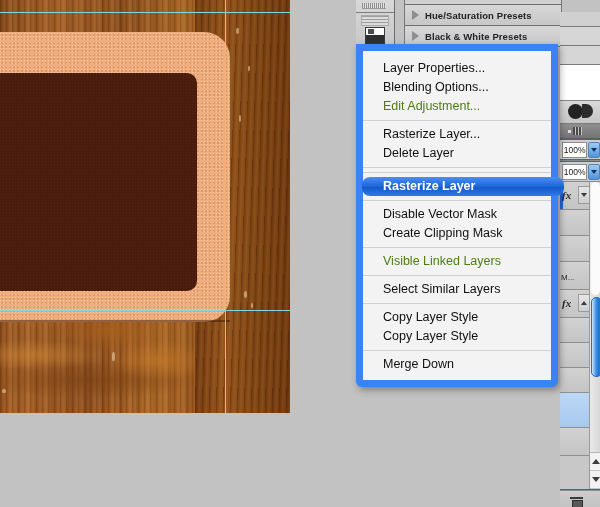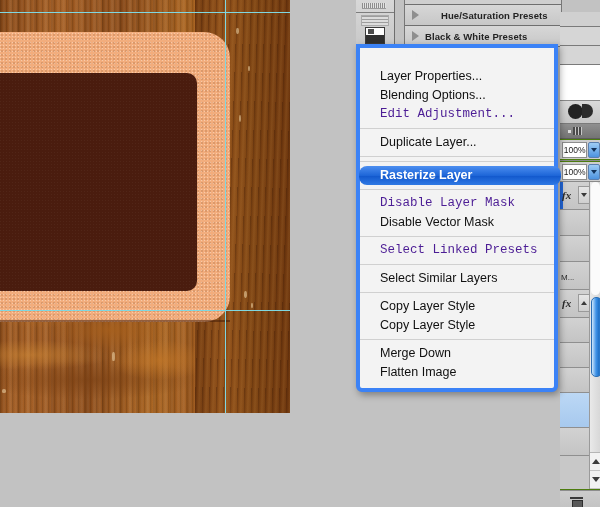--- a/index.html
+++ b/index.html
@@ -107,21 +107,21 @@
   
   #presets-panel{
     position:absolute;left:404px;top:0;width:156px;height:46px;
     background:#cfcfcf;border-left:1px solid #777;border-right:1px solid #777;
   }
   #presets-panel .preset-row{
     position:relative;height:20px;display:flex;align-items:center;
     background:linear-gradient(180deg,#d7d7d7,#c7c7c7);
     border-bottom:1px solid #6f6f6f;
   }
-  #presets-panel .preset-row.first{border-top:1px solid #6f6f6f;margin-top:4px;gap:16px;}
+  #presets-panel .preset-row.first{border-top:1px solid #6f6f6f;margin-top:4px;}
   .tri{
     width:0;height:0;margin:0 6px 0 7px;
     border-left:7px solid #8e8e8e;
     border-top:5px solid transparent;border-bottom:5px solid transparent;
     flex:none;
   }
   .preset-label{font-size:9.5px;color:#232323;font-weight:bold;letter-spacing:.1px;white-space:nowrap;}
 
   
   #presets-top-stub{
@@ -224,31 +224,31 @@
   .grip-dots{
     position:absolute;right:2px;bottom:2px;width:10px;height:10px;
     background-image:radial-gradient(#8e8e8e 1px, rgba(0,0,0,0) 1px);
     background-size:3px 3px;
   }
 
   
   #context-menu{
     position:absolute;left:356px;top:44px;width:202px;
     background:#f3f3f3;
-    border:4px solid #3b82f6;
+    border:7px solid #3b82f6;
     border-radius:0 0 6px 6px;
     box-shadow:2px 3px 7px rgba(0,0,0,.35);
-    padding:19px 0 6px 0;
+    padding:8px 0 6px 0;
     box-sizing:border-box;
   }
   .mi{
     height:19px;line-height:19px;padding:0 10px 0 20px;
     font-size:12.5px;color:#101010;white-space:nowrap;
   }
-  .mi.disabled{color:#4c1d95;font-family:Liberation Mono, monospace;}
+  .mi.disabled{color:#4d7c0f;}
   .mi.highlight{
     background:linear-gradient(180deg,#4c8ef0 0%, #1e66d8 50%, #1157cc 51%, #2f79e4 100%);
     color:#ffffff;font-weight:bold;
     margin-left:-1px;margin-right:-1px;
     padding-left:21px;
     width:202px;box-sizing:border-box;border-radius:8px;
   }
   .msep{height:1px;background:#d0d0d0;margin:4px 0 4px 0;}
 </style>
 </head>
@@ -375,37 +375,37 @@
     <span class="grip-dots"></span>
   </div>
 </div>
 
 <div id="context-menu">
   <div class="mi">Layer Properties...</div>
   <div class="mi">Blending Options...</div>
   <div class="mi disabled">Edit Adjustment...</div>
   <div class="msep"></div>
 
-  <div class="mi">Duplicate Layer...</div>
+  <div class="mi">Rasterize Layer...</div>
+  <div class="mi">Delete Layer</div>
   <div class="msep"></div>
 
   <div class="msep"></div>
 
   <div class="mi highlight">Rasterize Layer</div>
   <div class="msep"></div>
 
-  <div class="mi disabled">Disable Layer Mask</div>
   <div class="mi">Disable Vector Mask</div>
-  <div class="msep"></div>
-
-  <div class="mi disabled">Select Linked Presets</div>
+  <div class="mi">Create Clipping Mask</div>
+  <div class="msep"></div>
+
+  <div class="mi disabled">Visible Linked Layers</div>
   <div class="msep"></div>
 
   <div class="mi">Select Similar Layers</div>
   <div class="msep"></div>
 
   <div class="mi">Copy Layer Style</div>
   <div class="mi">Copy Layer Style</div>
   <div class="msep"></div>
 
   <div class="mi">Merge Down</div>
-  <div class="mi">Flatten Image</div>
 </div>
 
 </body></html>

